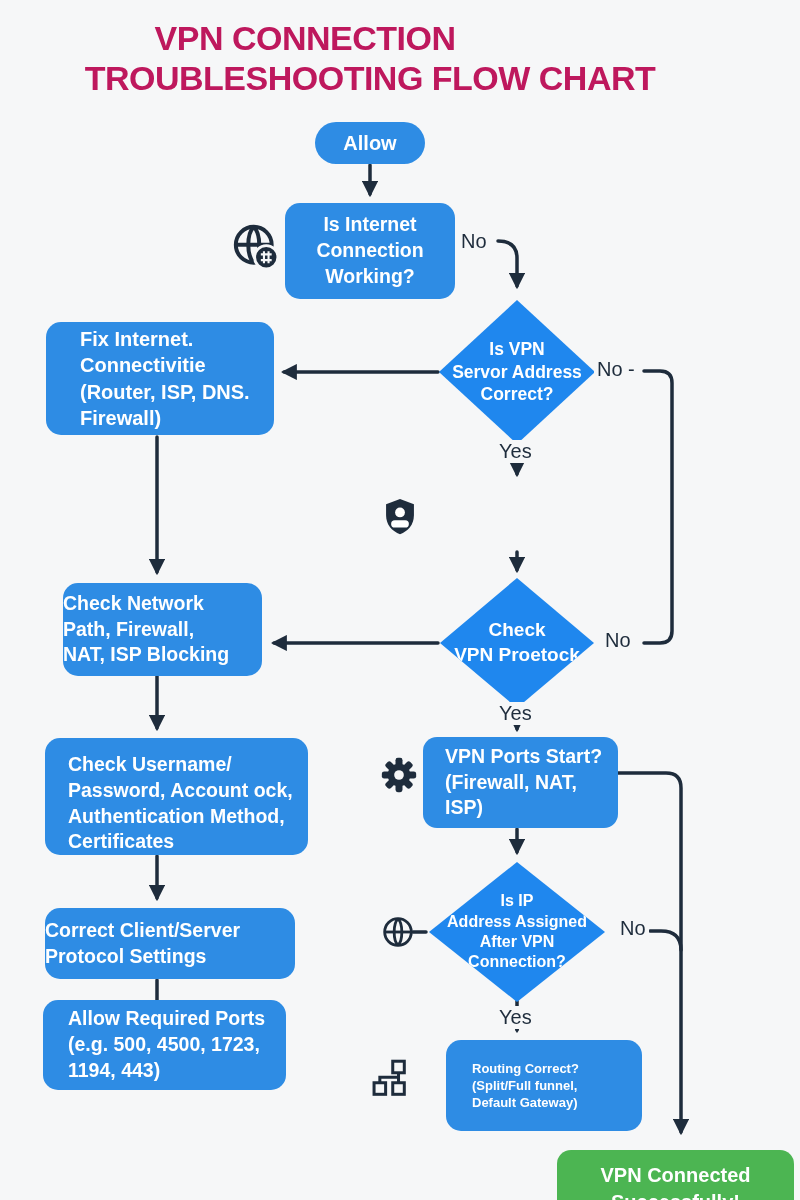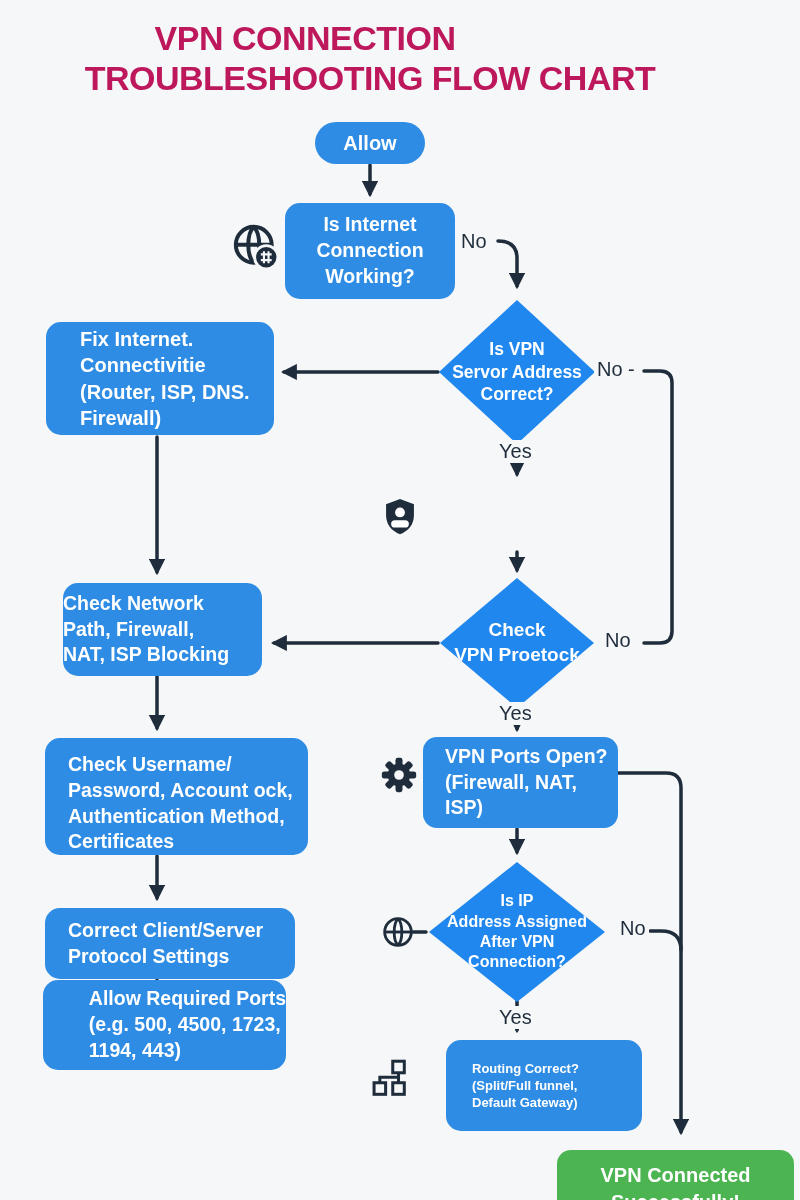--- a/index.html
+++ b/index.html
@@ -100,38 +100,38 @@
   </div>
 
   <div class="node box left" style="left:45px;top:738px;width:263px;height:117px;padding-left:23px;font-size:19.5px;align-items:flex-end;">
     <span class="node-text">Check Username/
 Password, Account ock,
 Authentication Method,
 Certificates</span>
   </div>
 
   <div class="node box left" style="left:423px;top:737px;width:195px;height:91px;padding-left:22px;font-size:19.5px;border-radius:14px;">
-    <span class="node-text">VPN Ports Open?
+    <span class="node-text">VPN Ports Start?
 (Firewall, NAT,
 ISP)</span>
   </div>
 
-  <div class="node box left" style="left:45px;top:908px;width:250px;height:71px;padding-left:23px;font-size:19.5px;">
+  <div class="node box left" style="left:45px;top:908px;width:250px;height:71px;font-size:19.5px;">
     <span class="node-text">Correct Client/Server
 Protocol Settings</span>
   </div>
 
   <div class="node diamond" style="left:429px;top:862px;width:176px;height:140px;font-size:16px;line-height:1.28;">
     <span class="node-text">Is IP
 Address Assigned
 After VPN
 Connection?</span>
   </div>
 
-  <div class="node box left" style="left:43px;top:980px;width:243px;height:90px;padding-left:25px;font-size:19.5px;justify-content:flex-end;">
+  <div class="node box left" style="left:43px;top:1000px;width:243px;height:90px;padding-left:25px;font-size:19.5px;">
     <span class="node-text">Allow Required Ports
 (e.g. 500, 4500, 1723,
 1194, 443)</span>
   </div>
 
   <div class="node box left" style="left:417px;top:1040px;width:196px;height:91px;padding-left:26px;font-size:13px;margin-left:29px;">
     <span class="node-text">Routing Correct?
 (Split/Full funnel,
 Default Gateway)</span>
   </div>

